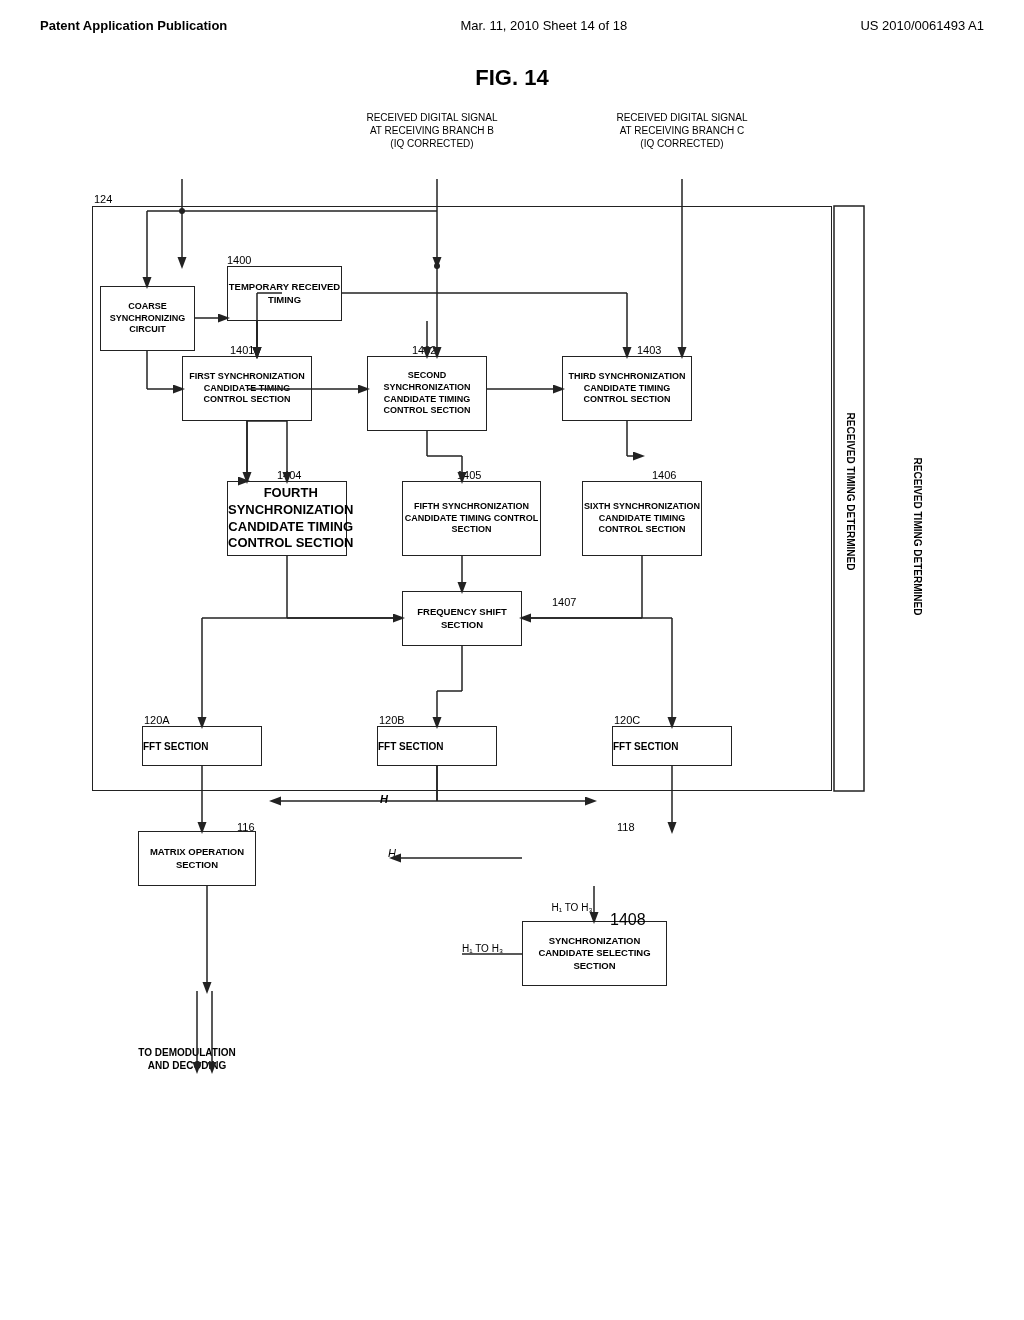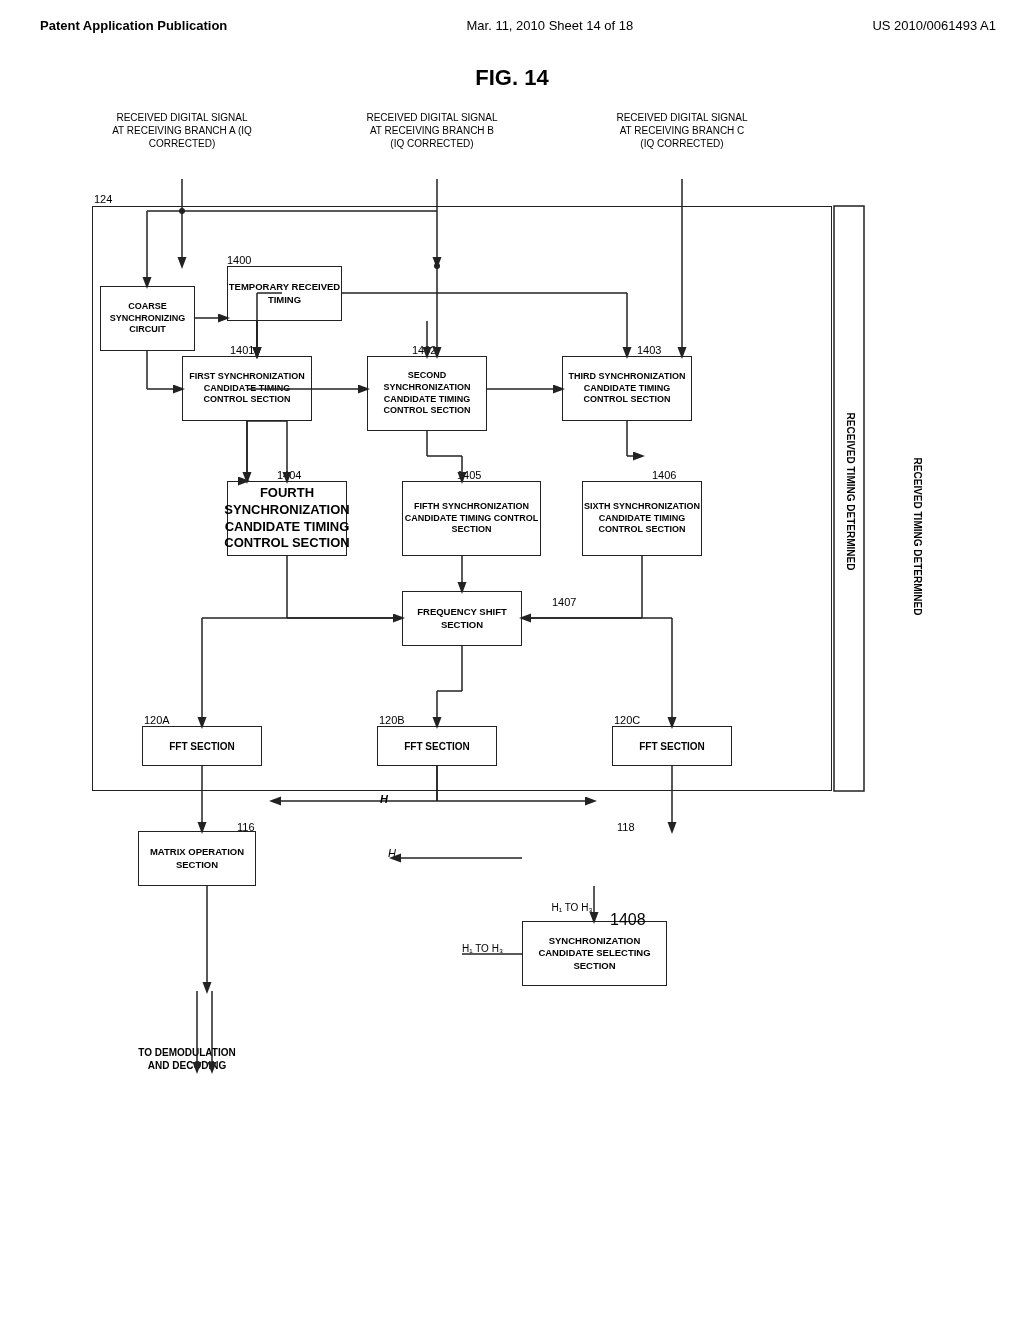--- a/index.html
+++ b/index.html
@@ -9,21 +9,21 @@
       width: 1024px;
       min-height: 1320px;
       position: relative;
       overflow: hidden;
     }
 
     .page-header {
       display: flex;
       justify-content: space-between;
       align-items: flex-start;
-      padding: 18px 28px 10px 40px;
+      padding: 18px 40px 10px 40px;
       font-size: 13px;
       border-bottom: none;
     }
 
     .header-left { font-weight: bold; font-size: 13px; }
     .header-center { font-size: 13px; }
     .header-right { font-size: 13px; }
 
     .fig-title {
       text-align: center;
@@ -43,21 +43,20 @@
     
     .box {
       position: absolute;
       border: 1.5px solid #222;
       background: #fff;
       text-align: center;
       font-size: 10px;
       font-weight: bold;
       display: flex;
       align-items: center;
-      justify-content: center;
       line-height: 1.3;
     }
 
     
     .outer-box {
       position: absolute;
       border: 1.5px solid #222;
       background: transparent;
     }
 
@@ -100,24 +99,20 @@
 <div class="page-header">
   <span class="header-left">Patent Application Publication</span>
   <span class="header-center">Mar. 11, 2010   Sheet 14 of 18</span>
   <span class="header-right">US 2010/0061493 A1</span>
 </div>
 
 <div class="fig-title">FIG. 14</div>
 
 <div class="diagram-area">
 
-  <div class="label-text" style="left:30px; top:0px; width:140px; font-size:10px; text-align:center;">RECEIVED DIGITAL
-SIGNAL AT RECEIVING
-BRANCH A
-(IQ CORRECTED)</div>
   <div class="label-text" style="left:280px; top:0px; width:140px; font-size:10px; text-align:center;">RECEIVED DIGITAL
 SIGNAL AT RECEIVING
 BRANCH B
 (IQ CORRECTED)</div>
   <div class="label-text" style="left:530px; top:0px; width:140px; font-size:10px; text-align:center;">RECEIVED DIGITAL
 SIGNAL AT RECEIVING
 BRANCH C
 (IQ CORRECTED)</div>
 
   <div class="outer-box" style="left:10px; top:95px; width:740px; height:585px;"></div>

